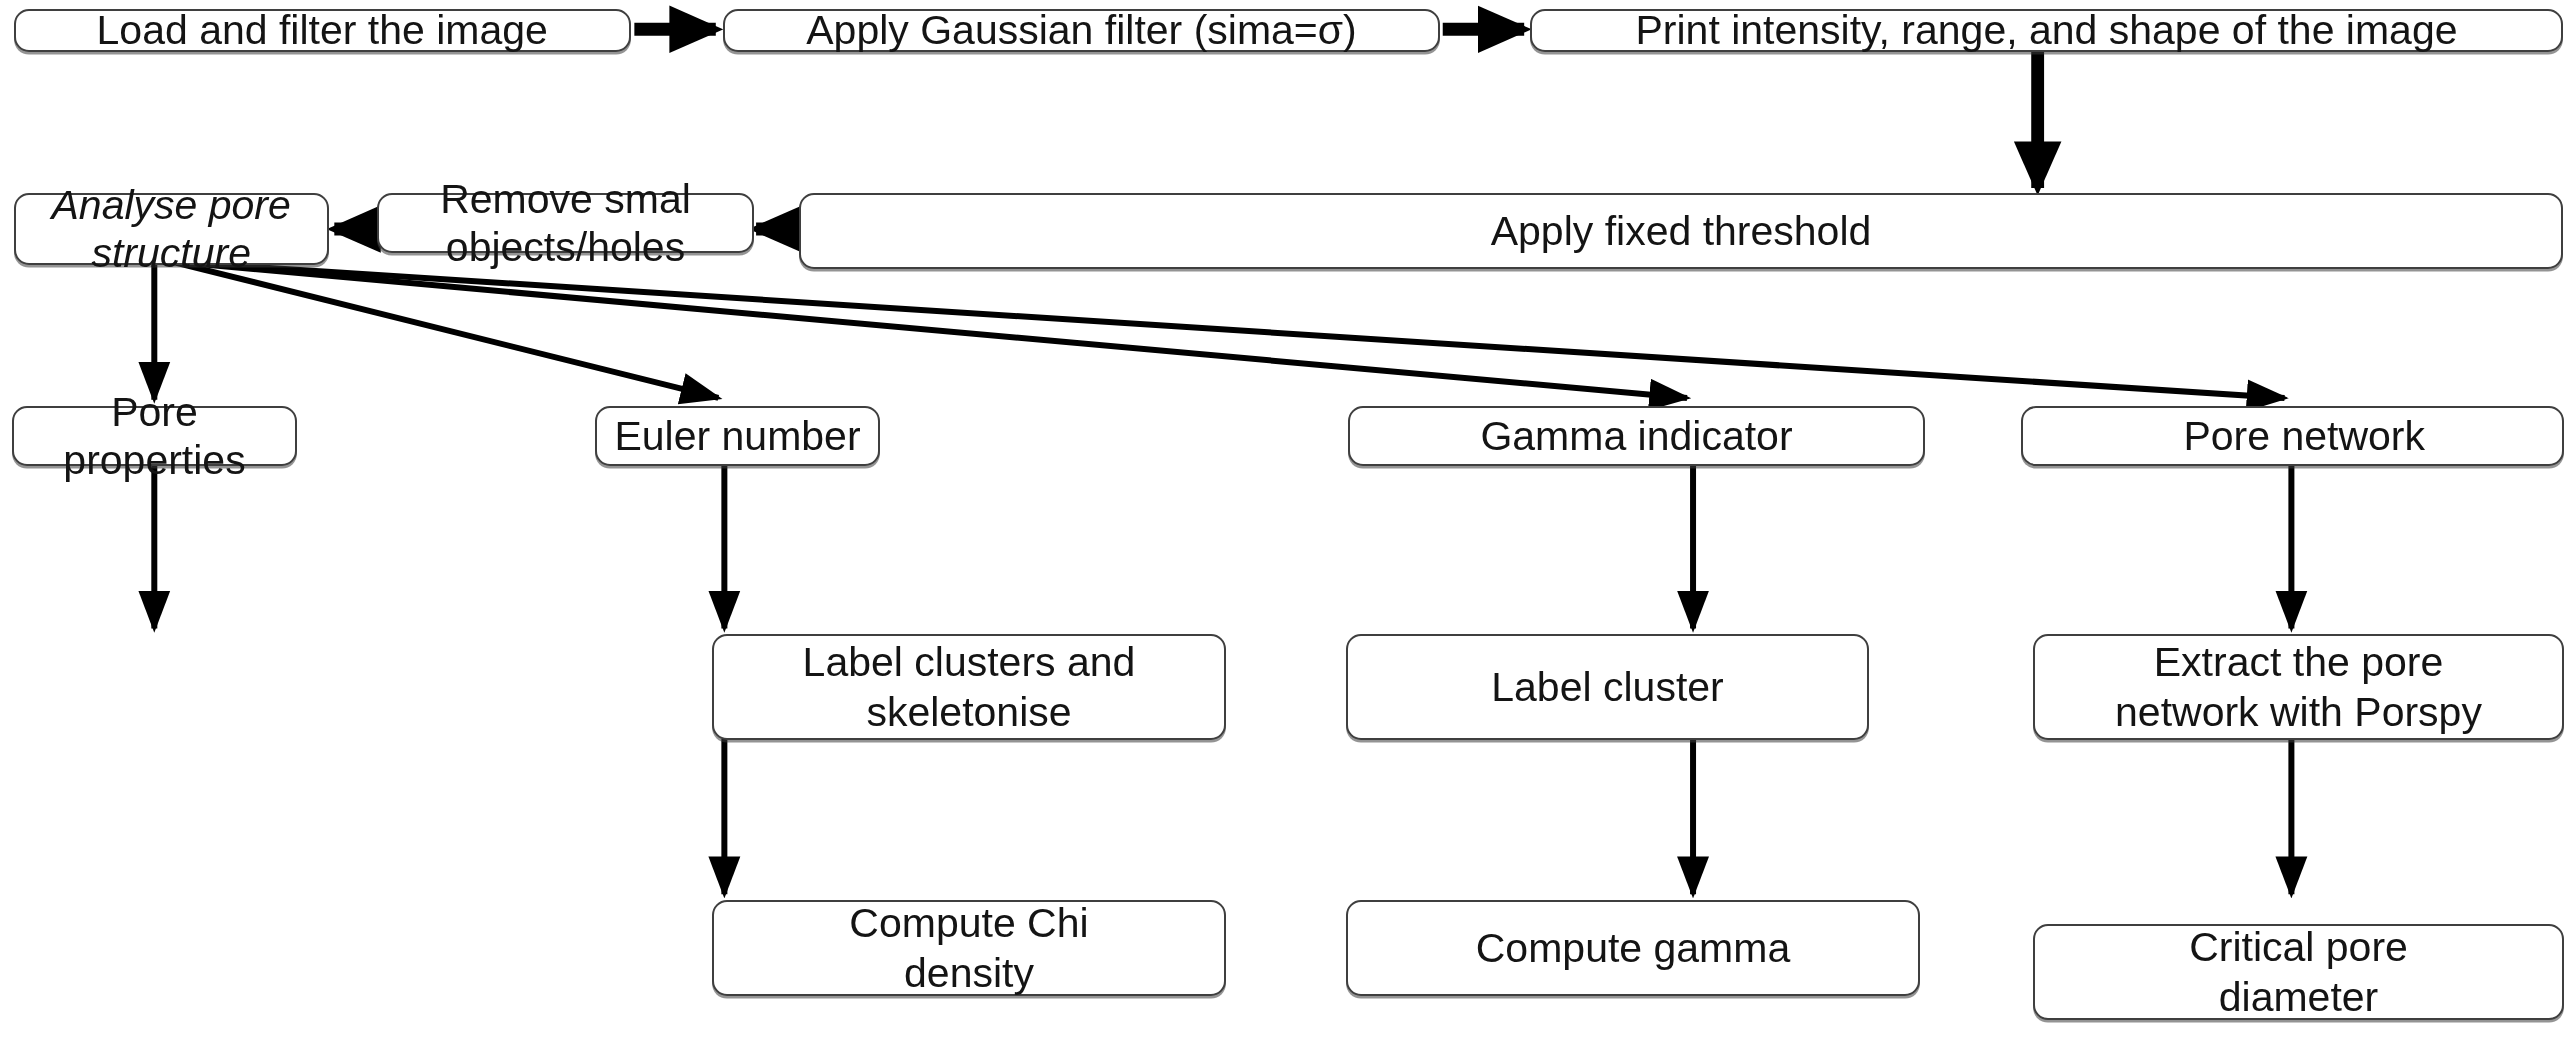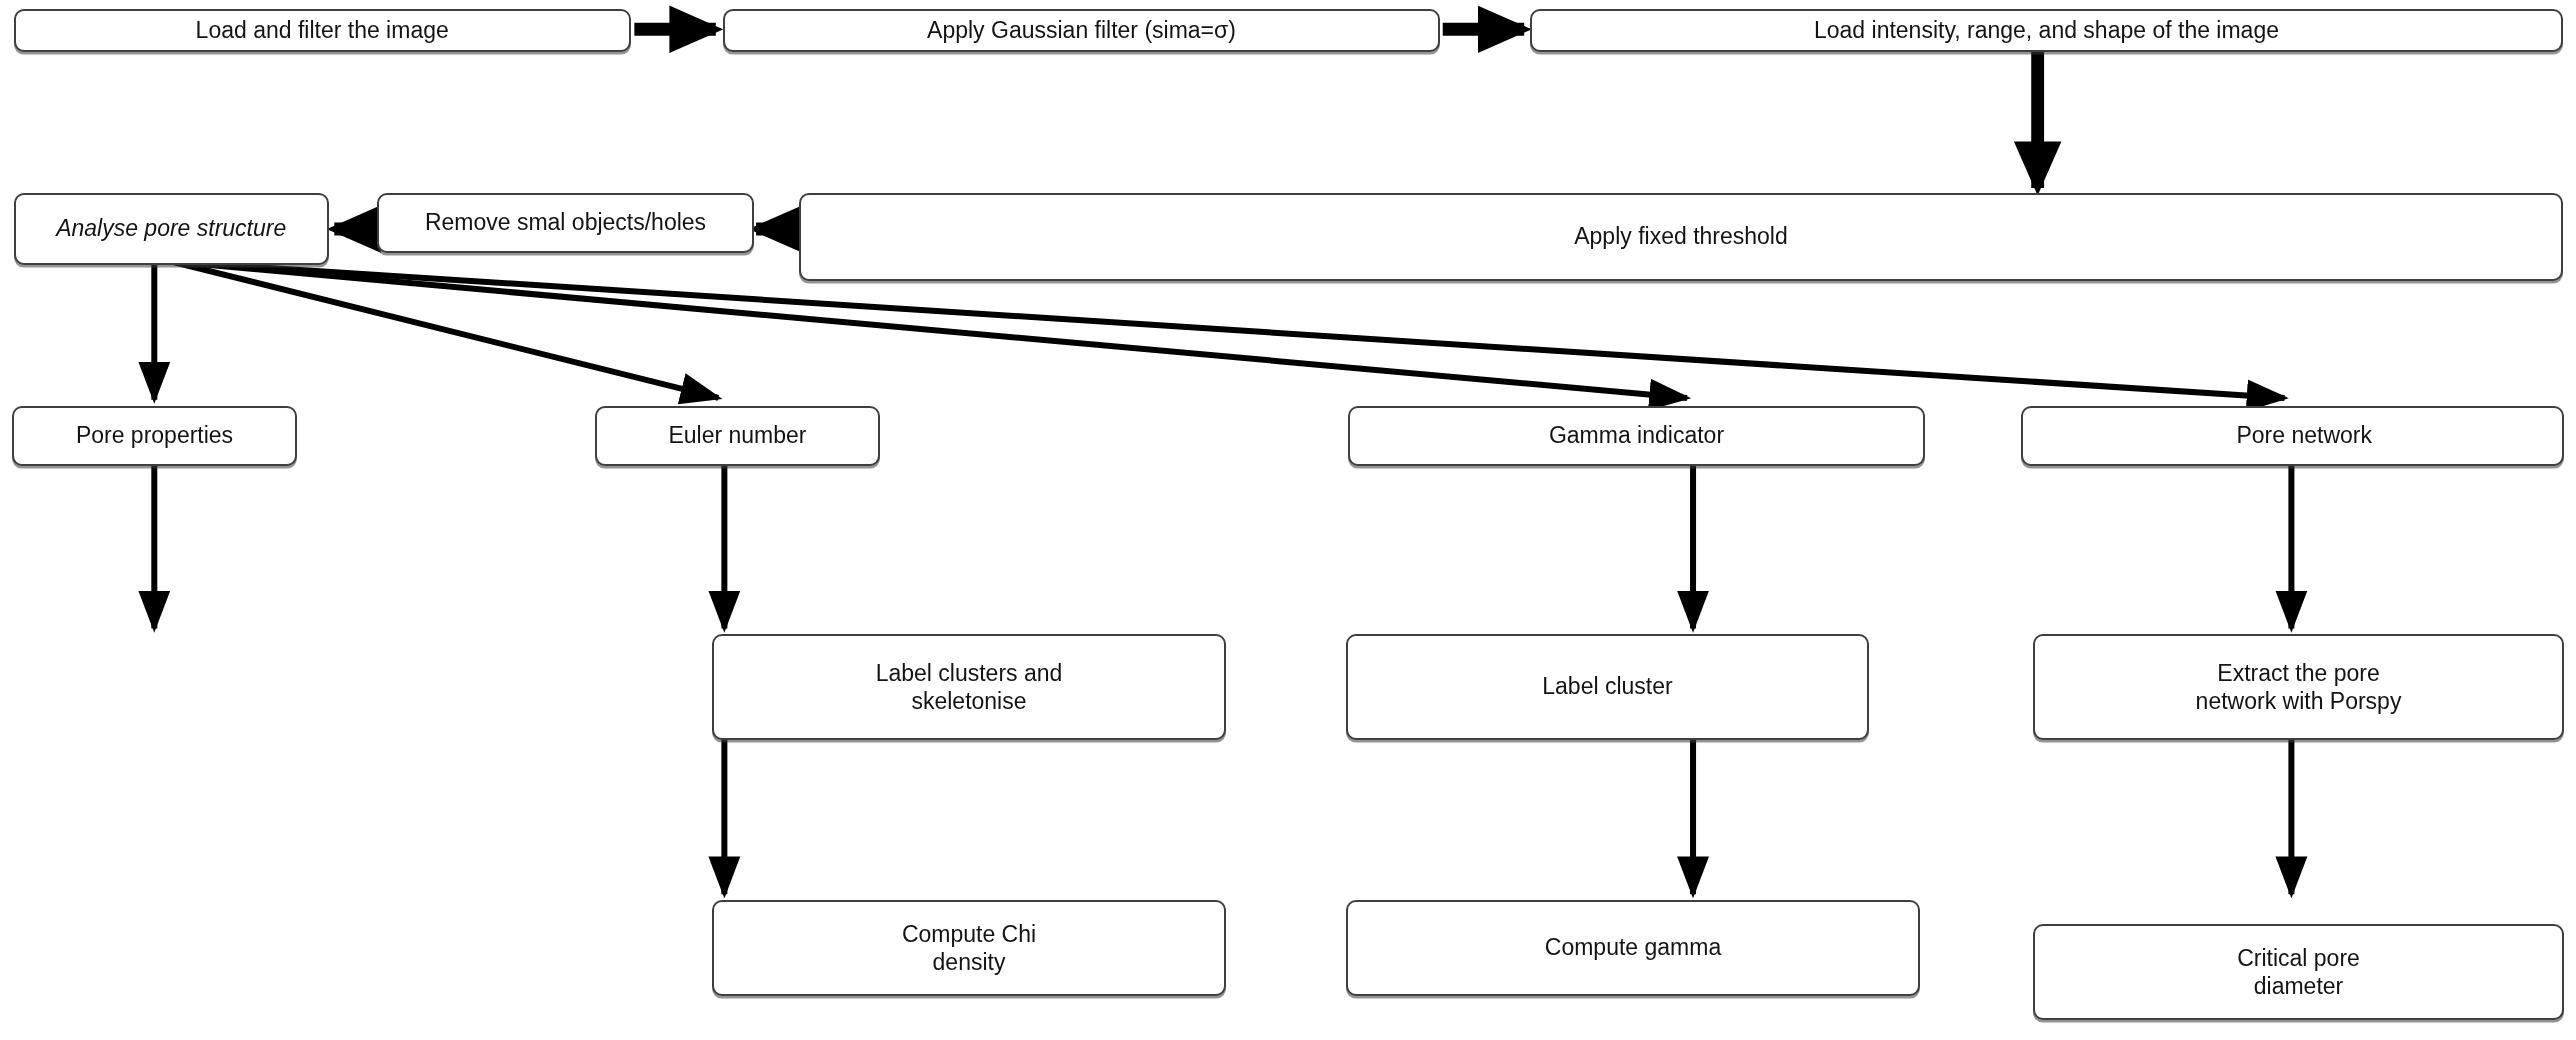--- a/index.html
+++ b/index.html
@@ -16,28 +16,28 @@
     width: 2576px;
     height: 1041px;
     background: #ffffff;
     overflow: hidden;
   }
   .node {
     position: absolute;
     box-sizing: border-box;
     background: #ffffff;
     border: 2.6px solid #3f3f3f;
-    border-radius: 10px;
+    border-radius: 15px;
     display: flex;
     align-items: center;
     justify-content: center;
     text-align: center;
     color: #141414;
     font-family: "Liberation Sans", sans-serif;
-    font-size: 23px;
+    font-size: 41px;
     line-height: 1.18;
     padding: 3.4px 8.6px;
     box-shadow: 0 2.6px 0 0 rgba(60,60,60,0.55);
     z-index: 3;
   }
   .node span {
     display: block;
     white-space: pre-line;
   }
   .node.multiline {
@@ -91,30 +91,30 @@
     <line x1="2673" y1="862" x2="2673" y2="1043" stroke="#000000" stroke-width="7" marker-end="url(#arrowThin)"></line>
   </svg>
 
   <div class="node" style="left:13.7px; top:8.6px; width:617px; height:43px;">
     <span>Load and filter the image</span>
   </div>
   <div class="node" style="left:723px; top:8.6px; width:717px; height:43px;">
     <span>Apply Gaussian filter (sima=σ)</span>
   </div>
   <div class="node" style="left:1530px; top:8.6px; width:1033px; height:43px;">
-    <span>Load intensity, range, and shape of the image</span>
+    <span>Print intensity, range, and shape of the image</span>
   </div>
 
   <div class="node" style="left:13.7px; top:193px; width:315px; height:72px;font-style:italic;">
     <span>Analyse pore structure</span>
   </div>
   <div class="node" style="left:377px; top:193px; width:377px; height:60px;">
     <span>Remove smal objects/holes</span>
   </div>
-  <div class="node" style="left:799px; top:193px; width:1764px; height:88px;">
+  <div class="node" style="left:799px; top:193px; width:1764px; height:76px;">
     <span>Apply fixed threshold</span>
   </div>
 
   <div class="node" style="left:12px; top:406px; width:285px; height:60px;">
     <span>Pore properties</span>
   </div>
   <div class="node" style="left:595px; top:406px; width:285px; height:60px;">
     <span>Euler number</span>
   </div>
   <div class="node" style="left:1348px; top:406px; width:577px; height:60px;">

